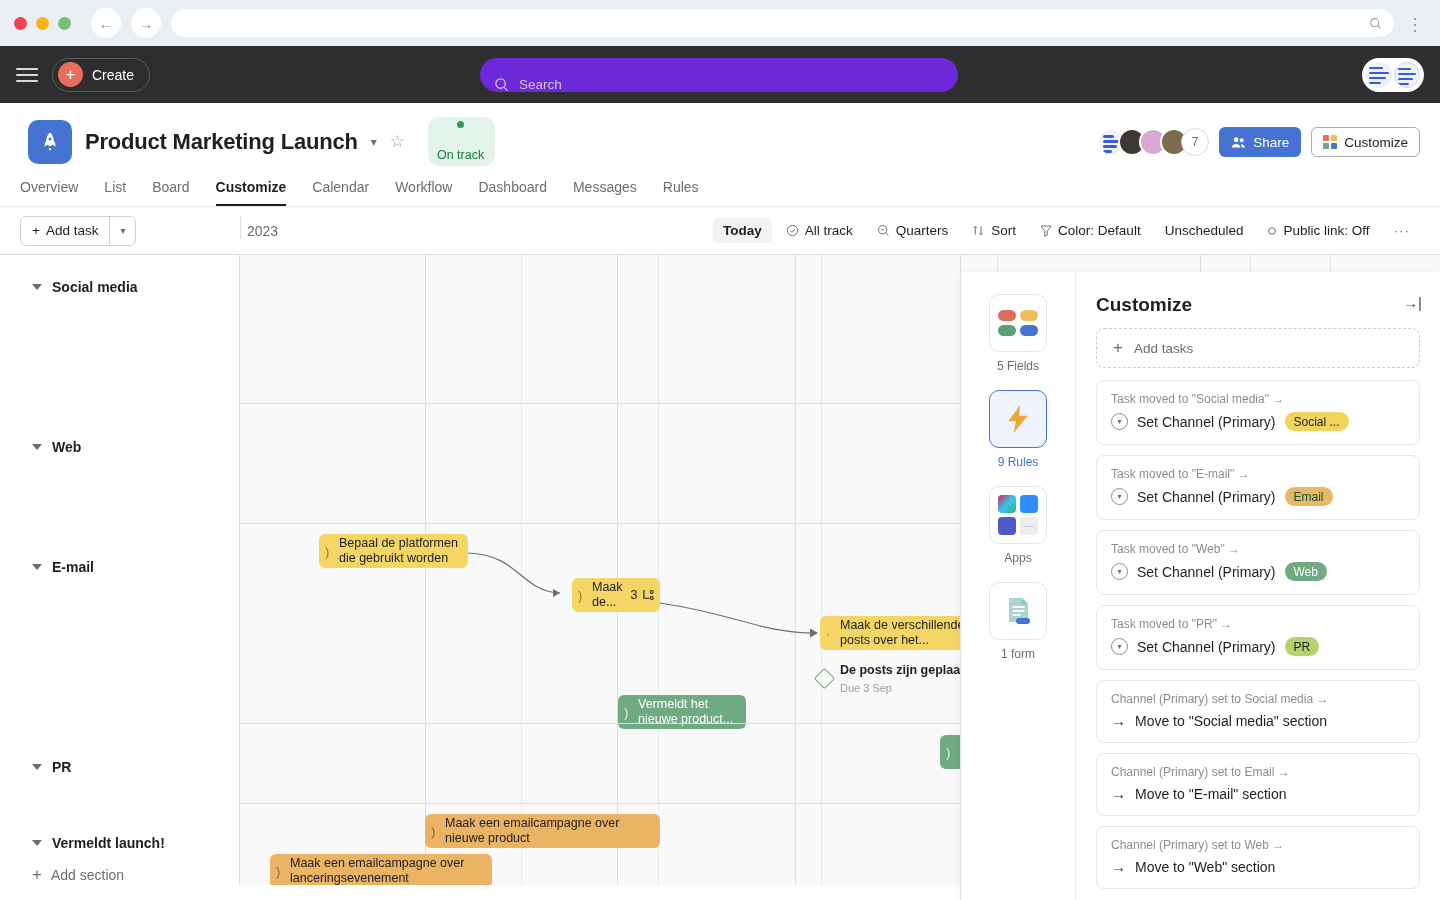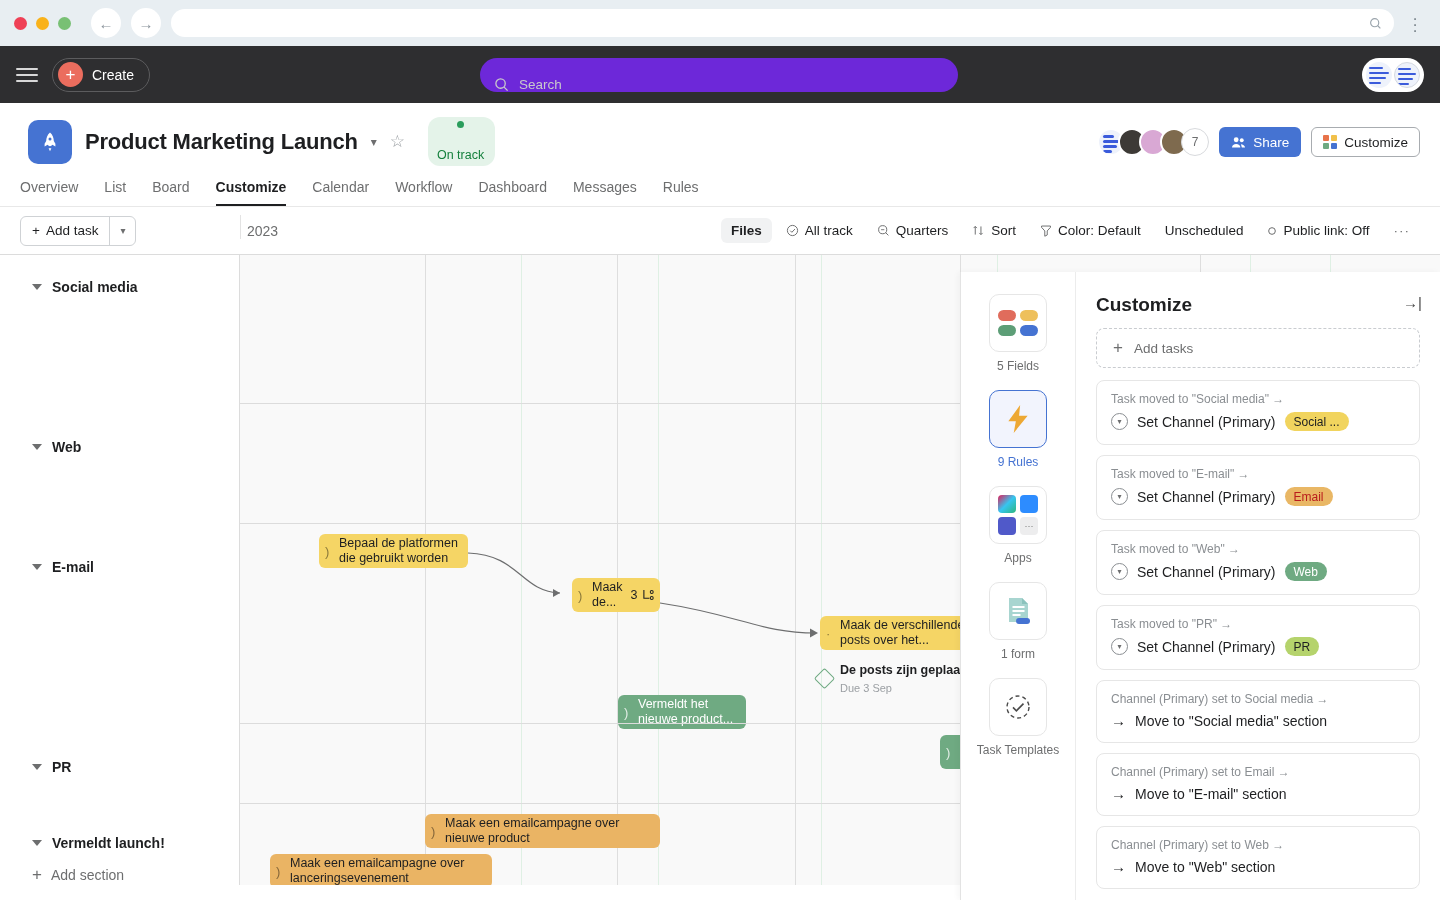--- a/index.html
+++ b/index.html
@@ -380,21 +380,21 @@
       <div class="main">
         <span>+</span>
         <span>Add task</span>
       </div>
       <div class="caret">▾</div>
     </div>
     <div class="year-div"></div>
     <div class="year-label">2023</div>
     <div class="tb-right" id="toolbar-items">
         <div class="tb-item active">
-          <span>Files</span>
+          <span>Today</span>
         </div>
         <div class="tb-item">
           <span class="tb-ico">
             <svg width="13" height="13" viewBox="0 0 16 16">
               <circle cx="8" cy="8" r="6.3" fill="none" stroke="#6d6e6f" stroke-width="1.2"></circle>
               <path d="M5.2 8.2 L7.2 10.2 L11 6.2" fill="none" stroke="#6d6e6f" stroke-width="1.2"></path>
             </svg>
           </span>
           <span>All track</span>
         </div>
@@ -595,29 +595,20 @@
             <path d="M19 3 l6 6 h-6z" fill="#8cc3bd"></path>
             <rect x="9.5" y="11" width="12" height="2" fill="#fff"></rect>
             <rect x="9.5" y="15" width="12" height="2" fill="#fff"></rect>
             <rect x="9.5" y="19" width="8" height="2" fill="#fff"></rect>
             <rect x="13" y="23" width="14" height="6" rx="3" fill="#4573d2"></rect>
           </svg>
         </div>
         <div class="rail-label">1 form</div>
       </div>
 
-      <div class="rail-item">
-        <div class="rail-tile">
-          <svg width="30" height="30" viewBox="0 0 30 30">
-            <circle cx="15" cy="15" r="11" fill="none" stroke="#4a4a4a" stroke-width="1.4" stroke-dasharray="4 3"></circle>
-            <path d="M10 15.4 l3.4 3.4 L20.5 11.6" fill="none" stroke="#4a4a4a" stroke-width="1.6"></path>
-          </svg>
-        </div>
-        <div class="rail-label">Task Templates</div>
-      </div>
     </div>
 
     <div class="cust-main">
       <div class="cust-head">
         <span class="cust-title">Customize</span>
         <span class="collapse-ico">→|</span>
       </div>
       <div class="cust-body">
         <div class="add-rule">
           <span style="font-size:17px">+</span>
@@ -630,21 +621,21 @@
                 <span class="circ-chev">▾</span>
                 <span>Set Channel (Primary)</span>
                 <span class="tag" style="background: rgb(241, 212, 94); color: rgb(30, 31, 33);">Social ...</span>
               </div>
             </div>
             <div class="rule-card">
               <div class="rule-trigger">Task moved to "E-mail" →</div>
               <div class="rule-action">
                 <span class="circ-chev">▾</span>
                 <span>Set Channel (Primary)</span>
-                <span class="tag" style="background: rgb(233, 183, 101); color: #b91c1c;">Email</span>
+                <span class="tag" style="background: rgb(233, 183, 101); color: #14532d;">Email</span>
               </div>
             </div>
             <div class="rule-card">
               <div class="rule-trigger">Task moved to "Web" →</div>
               <div class="rule-action">
                 <span class="circ-chev">▾</span>
                 <span>Set Channel (Primary)</span>
                 <span class="tag" style="background: rgb(111, 170, 130); color: rgb(255, 255, 255);">Web</span>
               </div>
             </div>

